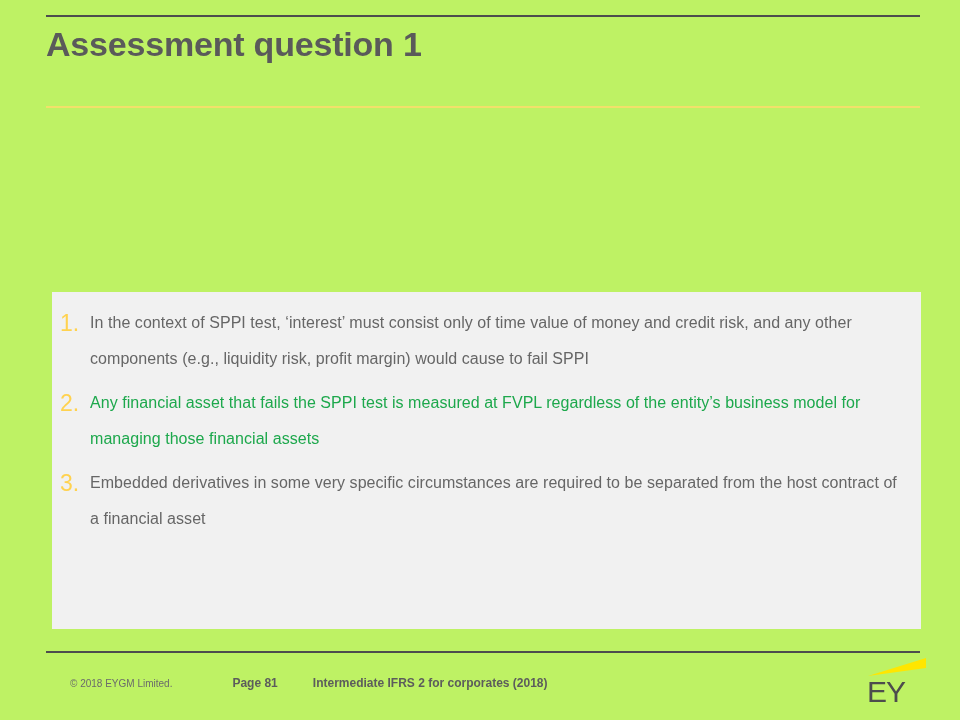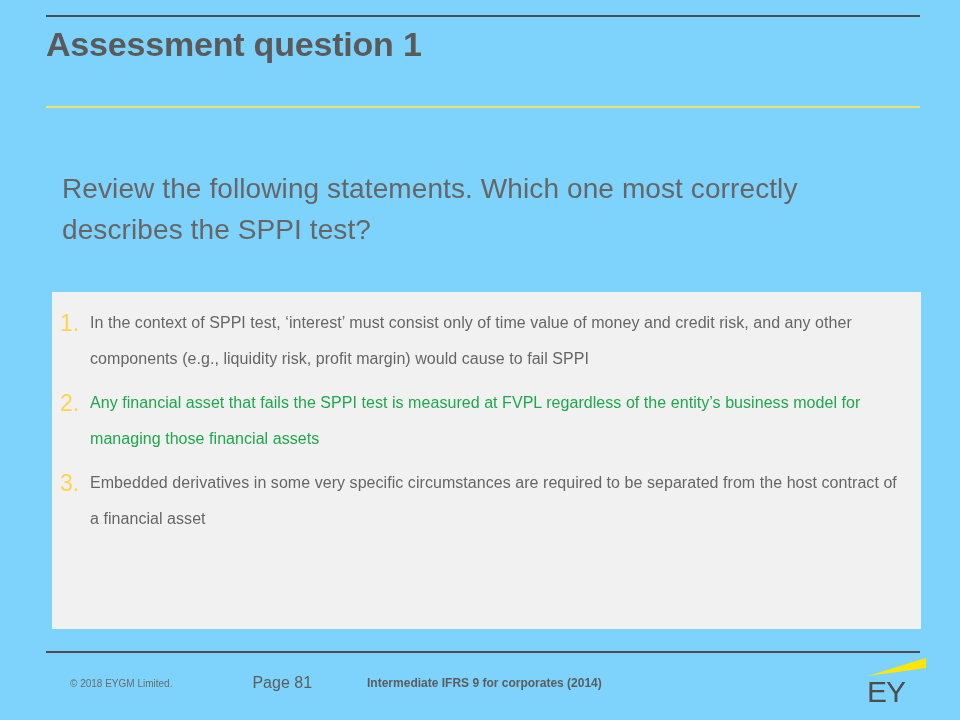--- a/index.html
+++ b/index.html
@@ -10,21 +10,21 @@
     width: 960px;
     height: 720px;
     background: #ffffff;
     font-family: "Liberation Sans", sans-serif;
     overflow: hidden;
   }
   .slide {
     position: relative;
     width: 960px;
     height: 720px;
-    background: #7dd3fc;
+    background: #bef264;
   }
 
   
   .top-rule {
     position: absolute;
     left: 46px;
     top: 15px;
     width: 874px;
     height: 2px;
     background: #4d4d4d;
@@ -120,30 +120,29 @@
     background: #4d4d4d;
   }
   .footer {
     position: absolute;
     left: 70px;
     top: 673px;
     width: 700px;
     height: 20px;
     display: flex;
     align-items: center;
-    gap: 20px;
   }
   .footer-copyright {
     font-size: 10px;
     color: #6b6b6b;
     white-space: nowrap;
   }
   .footer-page {
-    font-size: 16px;
-    font-weight: normal;
+    font-size: 12px;
+    font-weight: bold;
     color: #5c5c5c;
     white-space: nowrap;
     margin-left: 60px;
   }
   .footer-course {
     font-size: 12px;
     font-weight: bold;
     color: #5c5c5c;
     white-space: nowrap;
     margin-left: 35px;
@@ -179,21 +178,20 @@
 <body>
 
 <div class="slide">
 
   <div class="top-rule"></div>
 
   <div class="slide-title">Assessment question 1</div>
 
   <div class="accent-rule"></div>
 
-  <div class="question">Review the following statements. Which one most correctly describes the SPPI test?</div>
 
   <div class="options-panel">
     <div class="options-list">
 
       <div class="option-row">
         <div class="option-num">1.</div>
         <div class="option-text">In the context of SPPI test, ‘interest’ must consist only of time value of money and credit risk, and any other components (e.g., liquidity risk, profit margin) would cause to fail SPPI</div>
       </div>
 
       <div class="option-row">
@@ -207,21 +205,21 @@
       </div>
 
     </div>
   </div>
 
   <div class="footer-rule"></div>
 
   <div class="footer">
     <span class="footer-copyright">© 2018 EYGM Limited.</span>
     <span class="footer-page">Page 81</span>
-    <span class="footer-course">Intermediate IFRS 9 for corporates (2014)</span>
+    <span class="footer-course">Intermediate IFRS 2 for corporates (2018)</span>
   </div>
 
   <div class="ey-logo">
     <svg class="ey-beam" viewBox="0 0 58 19">
       <polygon points="0,18 58,0 58,10" fill="#ffe600"></polygon>
     </svg>
     <div class="ey-word">EY</div>
   </div>
 
 </div>

